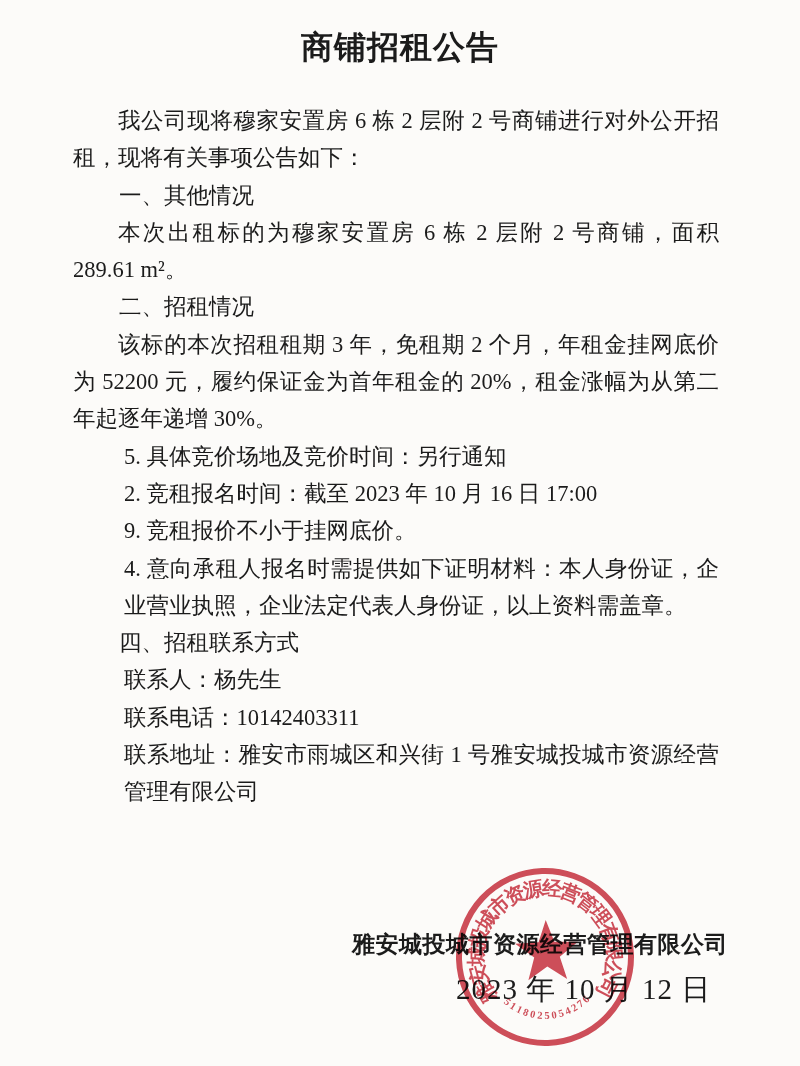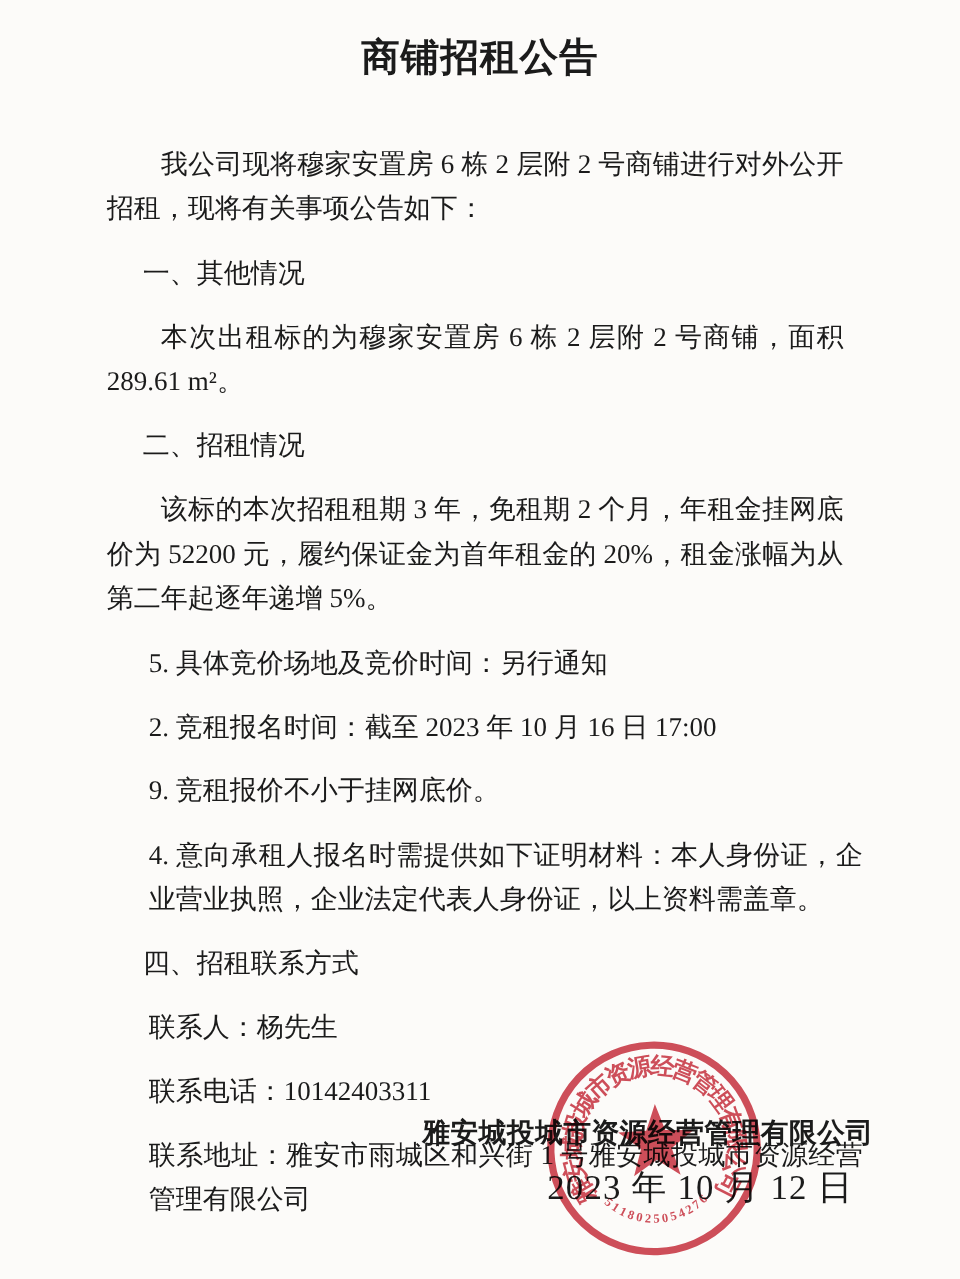--- a/index.html
+++ b/index.html
@@ -15,21 +15,21 @@
   .title {
     position:absolute; top:26px; left:0; width:100%;
     margin:0; text-align:center;
     font-size:32px; font-weight:bold; letter-spacing:1px;
   }
   .body {
     position:absolute; top:102px; left:73px; width:646px;
     font-size:22.5px; line-height:37.3px;
     text-align:justify;
   }
-  .body p { margin:16px; padding:0; }
+  .body p { margin:0; padding:0; }
   .para    { text-indent:45px; }
   .heading { margin-left:46px !important; }
   .item    { margin-left:51px !important; width:595px; }
   .contact { margin-left:51px !important; width:595px; }
   .sign-company {
     position:absolute; left:352px; top:929px; margin:0;
     font-size:23px; letter-spacing:0.5px; white-space:nowrap;font-weight:bold;
   }
   .sign-date {
     position:absolute; left:456px; top:970px; margin:0;
@@ -52,21 +52,21 @@
 
 <div class="page">
 
   <h1 class="title">商铺招租公告</h1>
 
   <div class="body">
     <p class="para">我公司现将穆家安置房 6 栋 2 层附 2 号商铺进行对外公开招租，现将有关事项公告如下：</p>
     <p class="heading">一、其他情况</p>
     <p class="para">本次出租标的为穆家安置房 6 栋 2 层附 2 号商铺，面积 289.61 m²。</p>
     <p class="heading">二、招租情况</p>
-    <p class="para">该标的本次招租租期 3 年，免租期 2 个月，年租金挂网底价为 52200 元，履约保证金为首年租金的 20%，租金涨幅为从第二年起逐年递增 5%。</p>
+    <p class="para">该标的本次招租租期 3 年，免租期 2 个月，年租金挂网底价为 52200 元，履约保证金为首年租金的 20%，租金涨幅为从第二年起逐年递增 30%。</p>
     <p class="item">5. 具体竞价场地及竞价时间：另行通知</p>
     <p class="item">2. 竞租报名时间：截至 2023 年 10 月 16 日 17:00</p>
     <p class="item">9. 竞租报价不小于挂网底价。</p>
     <p class="item">4. 意向承租人报名时需提供如下证明材料：本人身份证，企业营业执照，企业法定代表人身份证，以上资料需盖章。</p>
     <p class="heading">四、招租联系方式</p>
     <p class="contact">联系人：杨先生</p>
     <p class="contact">联系电话：10142403311</p>
     <p class="contact">联系地址：雅安市雨城区和兴街 1 号雅安城投城市资源经营管理有限公司</p>
   </div>
 

